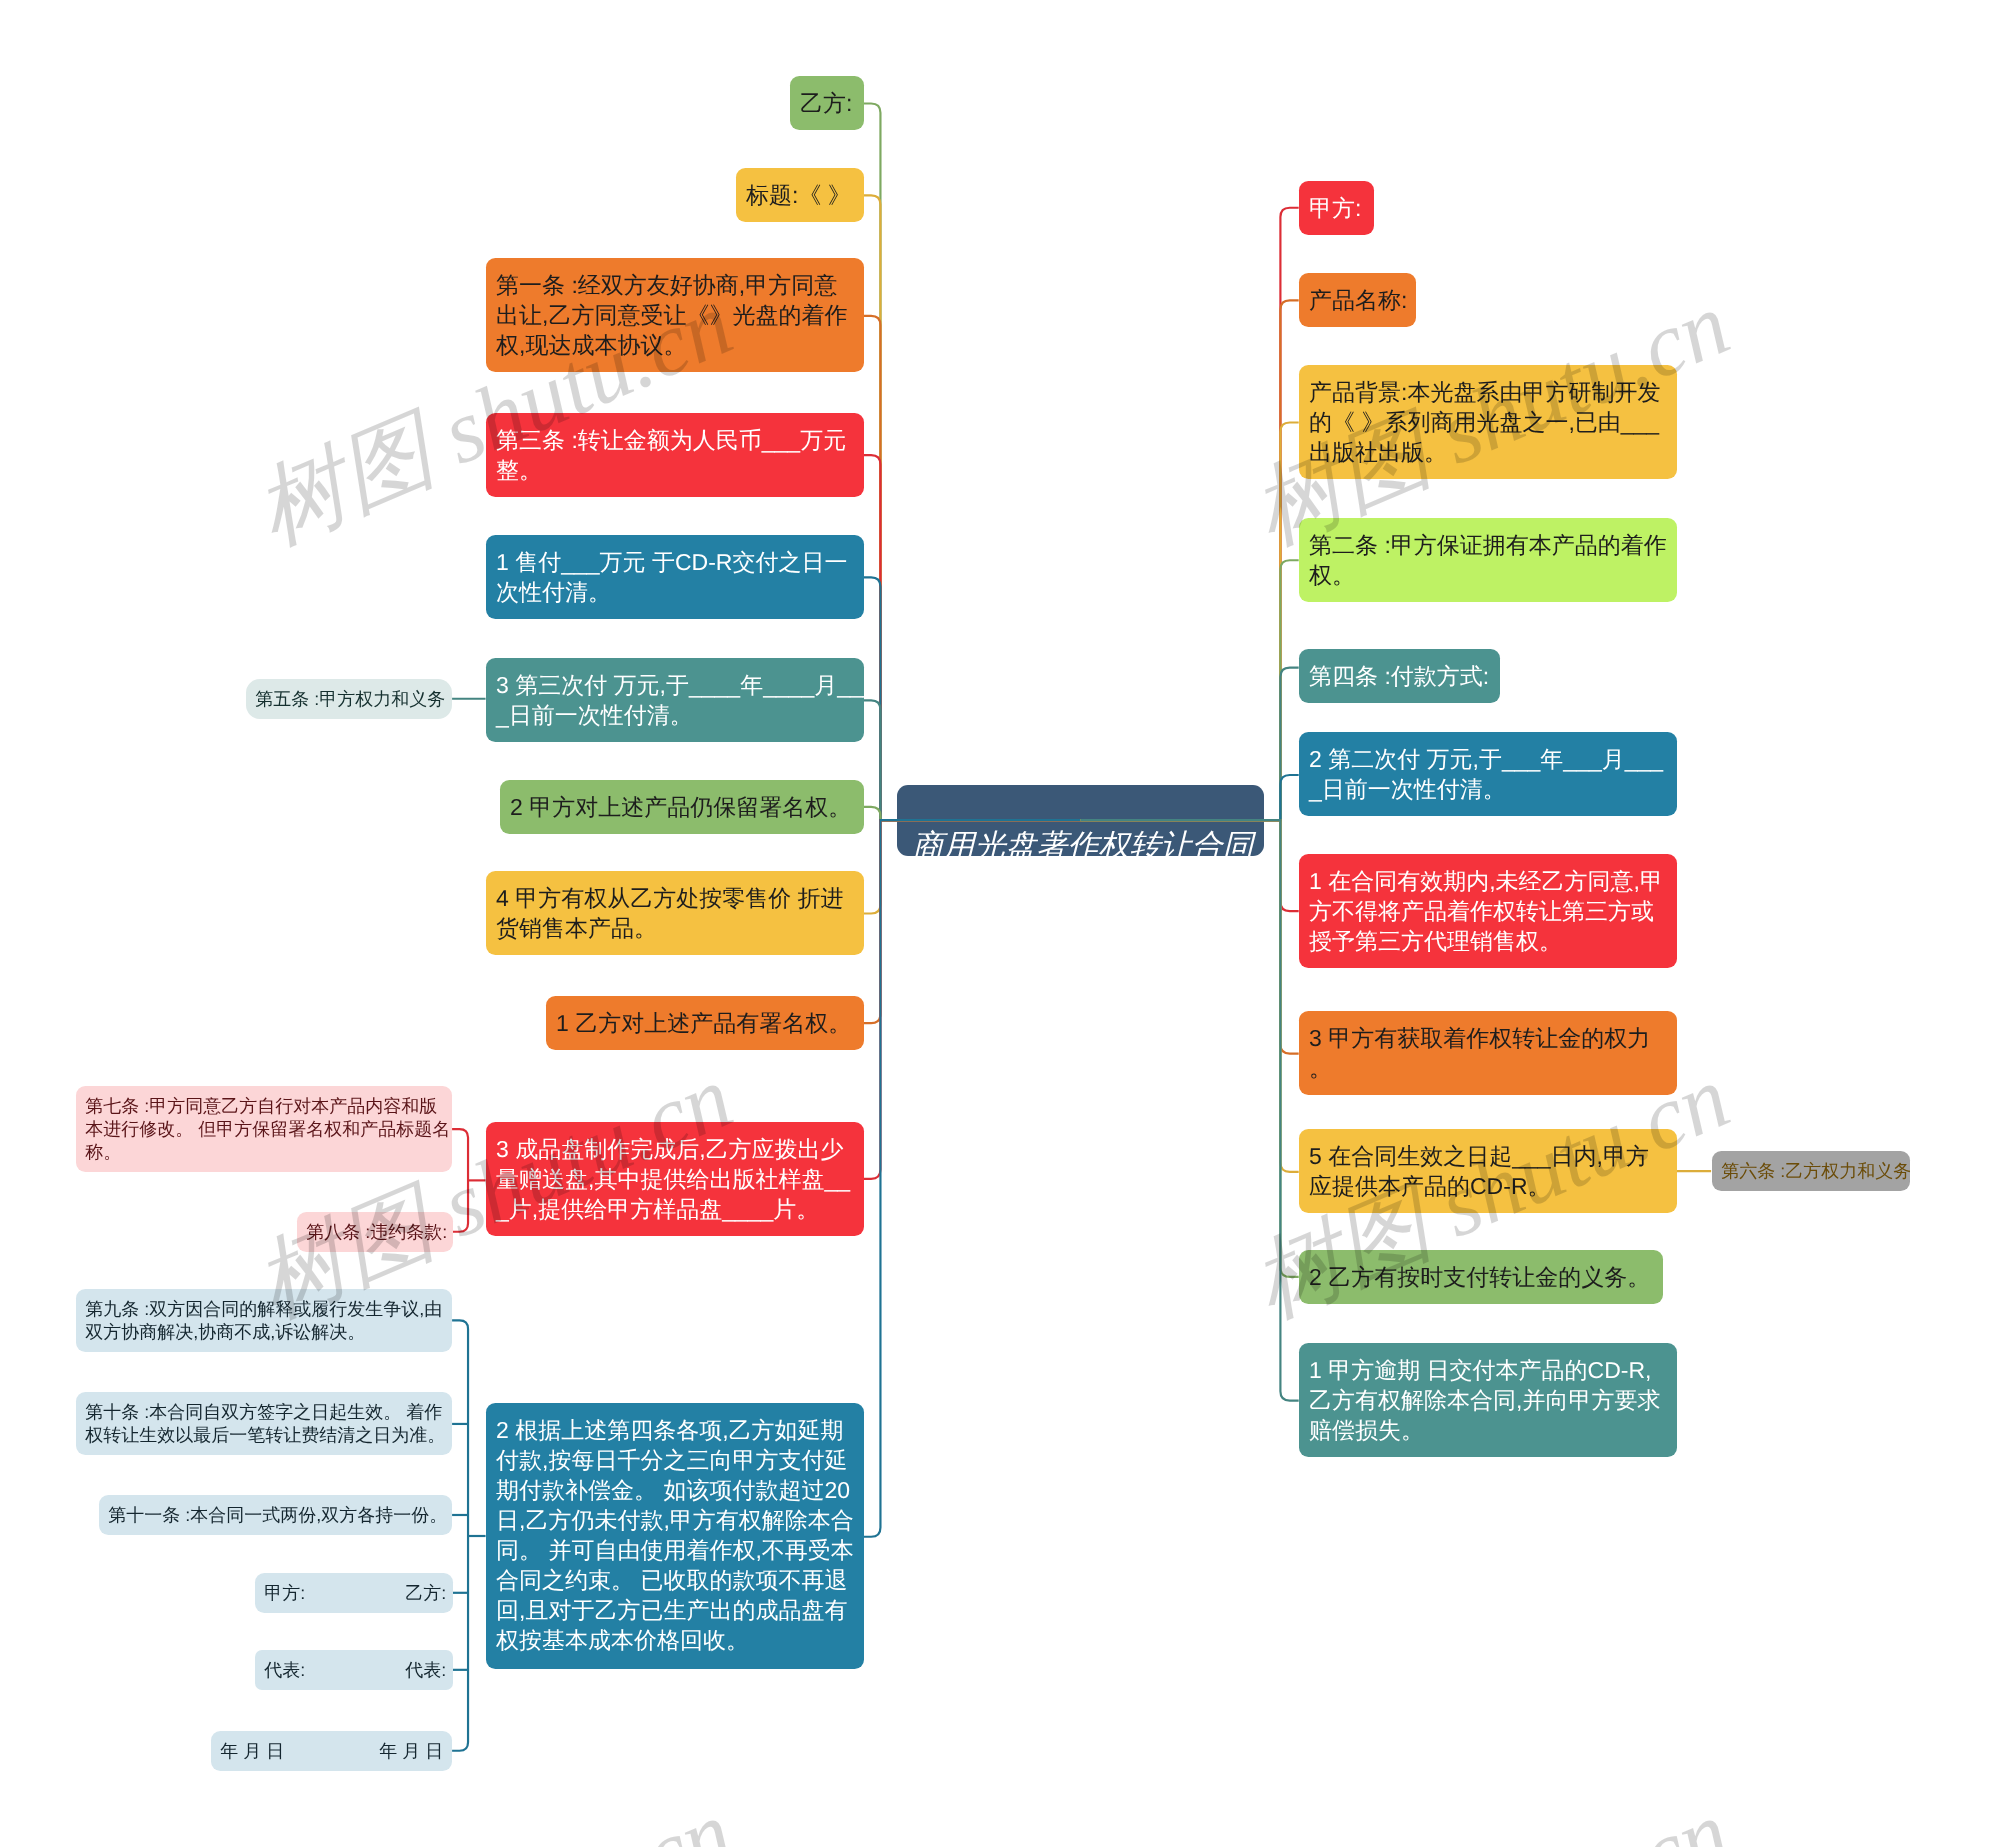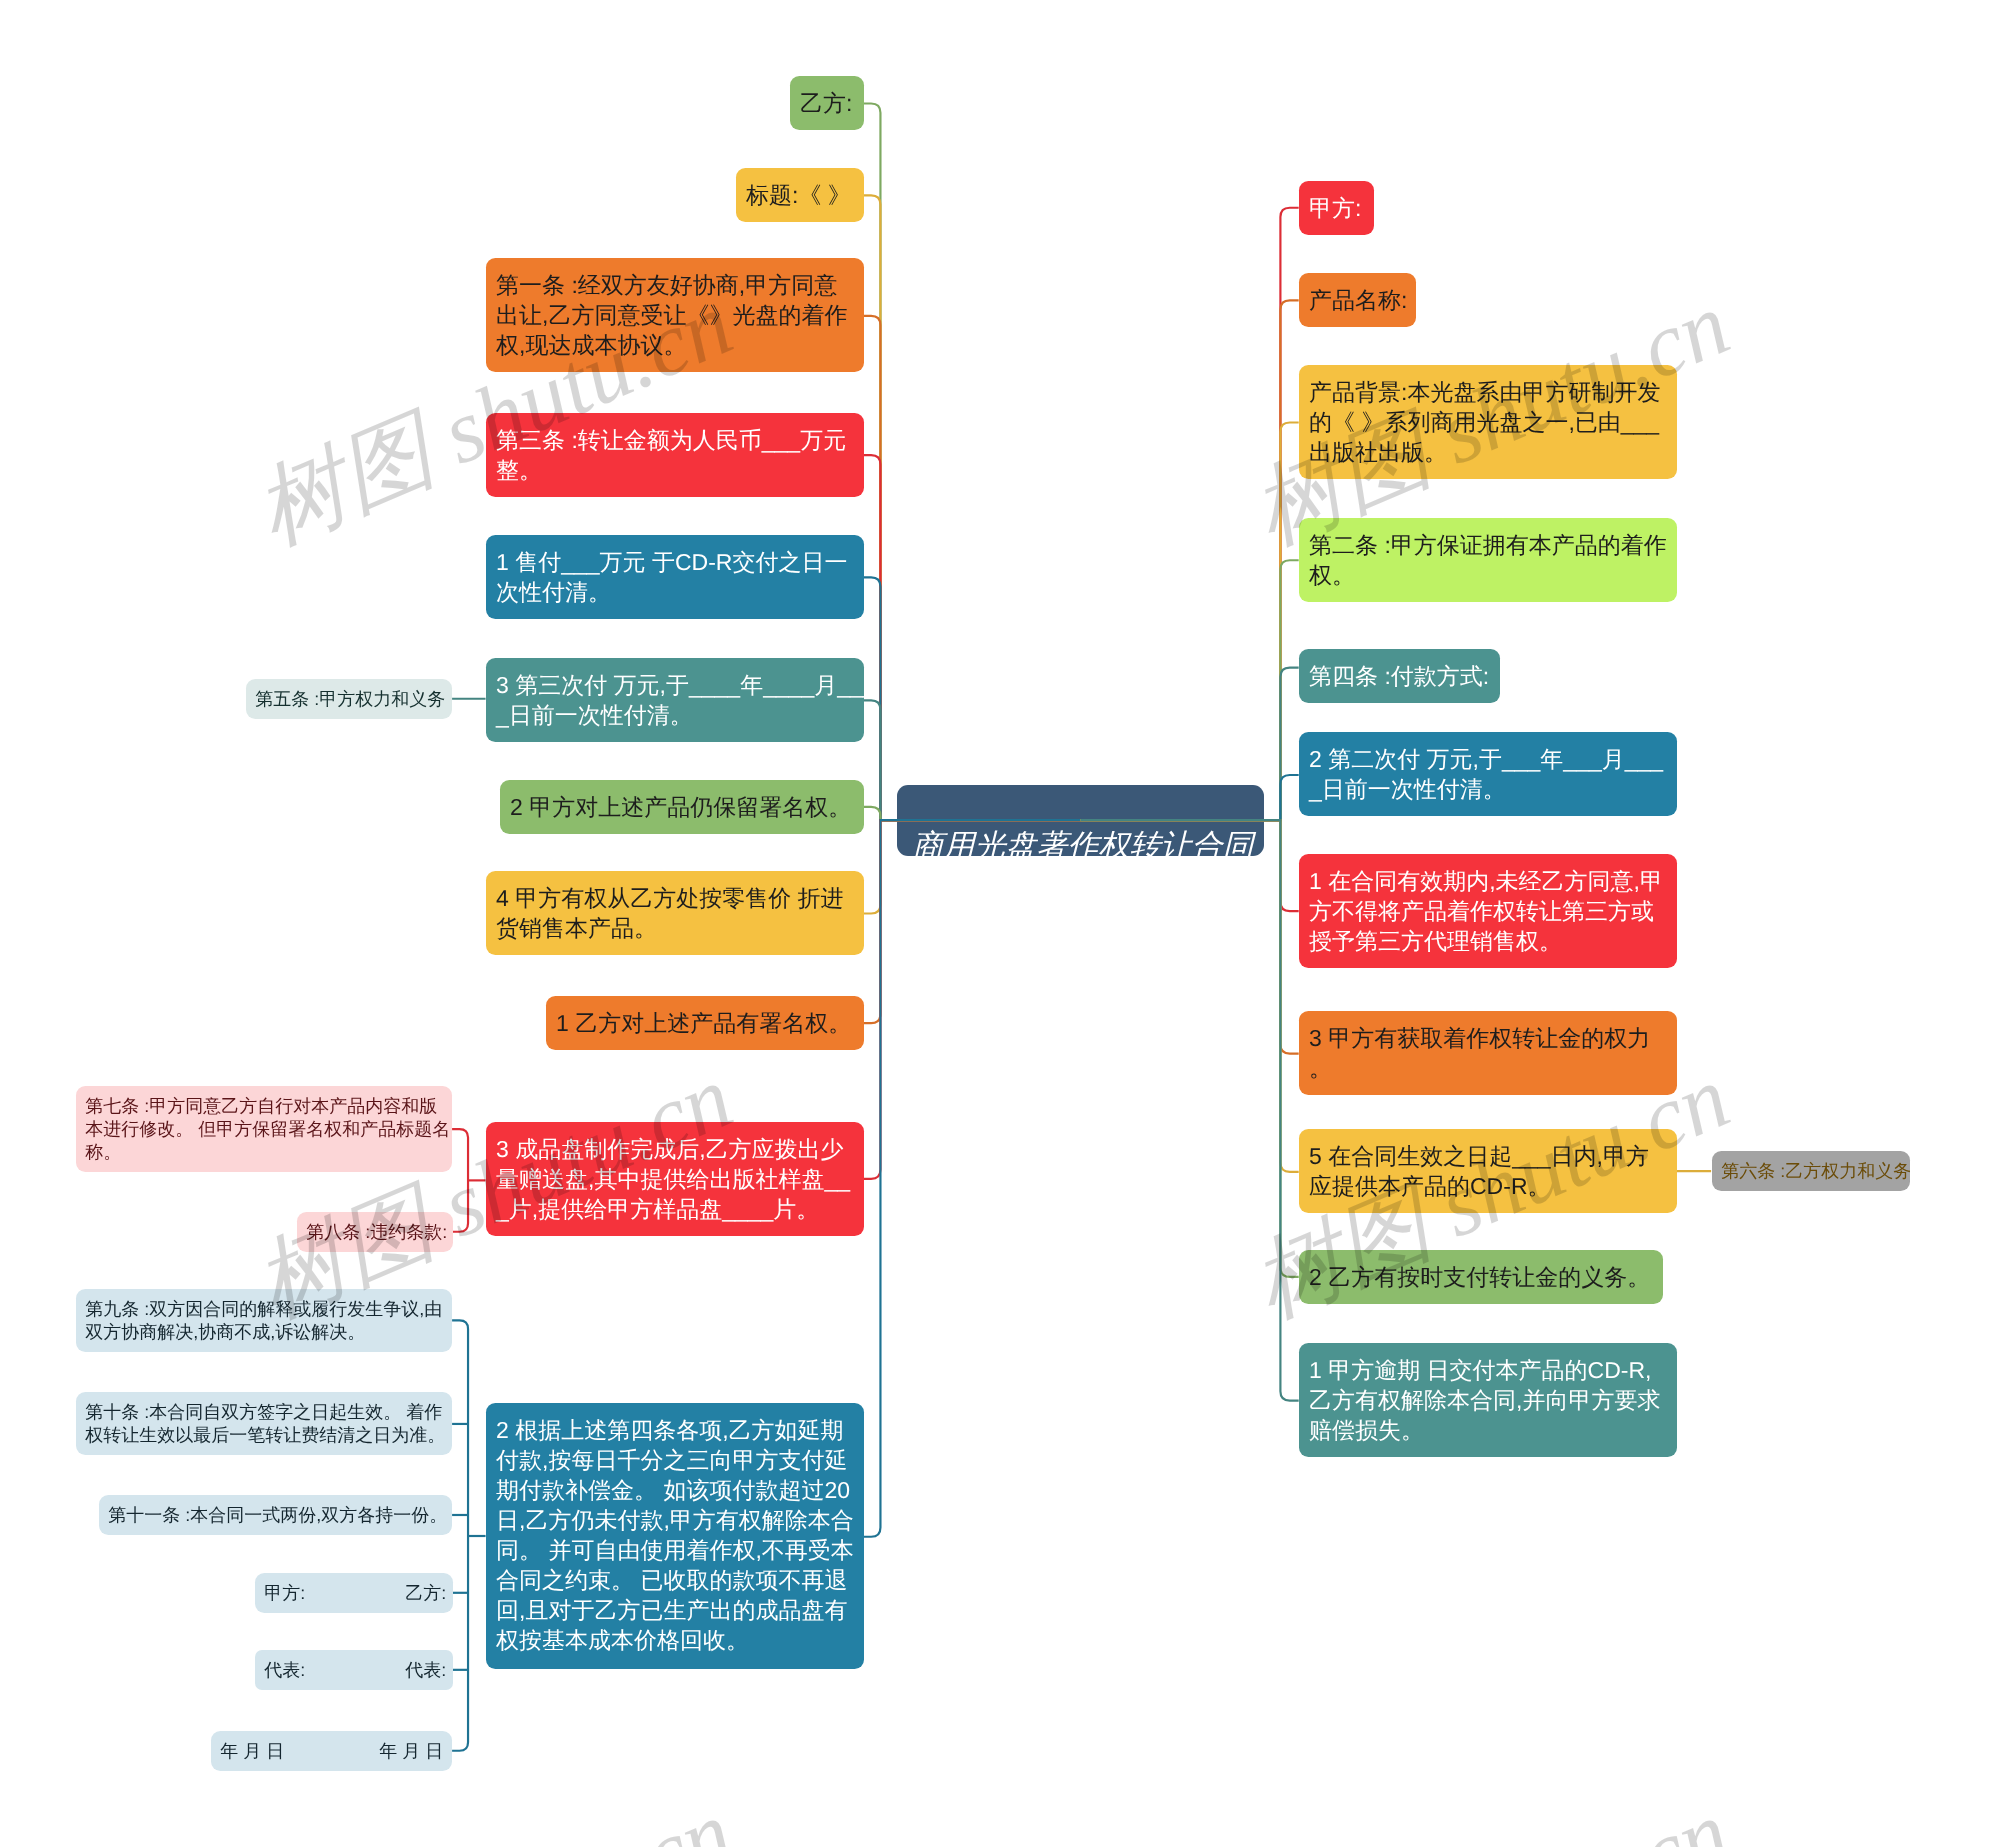--- a/index.html
+++ b/index.html
@@ -100,21 +100,21 @@
 方不得将产品着作权转让第三方或
 授予第三方代理销售权。</div>
   <div class="node n1" style="left:1299px;top:1011px;width:378px;height:84px;background:#EE7B2C;color:#1d1d1d;">3 甲方有获取着作权转让金的权力
 。</div>
   <div class="node n1" style="left:1299px;top:1129px;width:378px;height:84px;background:#F5C141;color:#1d1d1d;">5 在合同生效之日起___日内,甲方
 应提供本产品的CD-R。</div>
   <div class="node n1" style="left:1299px;top:1250px;width:364px;height:54px;background:#8CBC6C;color:#1d1d1d;">2 乙方有按时支付转让金的义务。</div>
   <div class="node n1" style="left:1299px;top:1343px;width:378px;height:114px;background:#4C9390;color:#ffffff;">1 甲方逾期 日交付本产品的CD-R,
 乙方有权解除本合同,并向甲方要求
 赔偿损失。</div>
-  <div class="node n2" style="left:246px;top:679px;width:206px;height:40px;background:#DDE9E8;color:#15302f;">第五条 :甲方权力和义务</div>
+  <div class="node n2" style="left:246px;top:679px;width:206px;height:40px;background:#DDE9E8;color:#15302f;border-radius:14px;">第五条 :甲方权力和义务</div>
   <div class="node n2" style="left:76px;top:1086px;width:376px;height:86px;background:#FCD6D7;color:#5A1418;">第七条 :甲方同意乙方自行对本产品内容和版
 本进行修改。 但甲方保留署名权和产品标题名
 称。</div>
   <div class="node n2" style="left:297px;top:1212px;width:156px;height:40px;background:#FCD6D7;color:#5A1418;">第八条 :违约条款:</div>
   <div class="node n2" style="left:76px;top:1289px;width:376px;height:63px;background:#D4E5ED;color:#14262f;">第九条 :双方因合同的解释或履行发生争议,由
 双方协商解决,协商不成,诉讼解决。</div>
   <div class="node n2" style="left:76px;top:1392px;width:376px;height:63px;background:#D4E5ED;color:#14262f;">第十条 :本合同自双方签字之日起生效。 着作
 权转让生效以最后一笔转让费结清之日为准。</div>
   <div class="node n2" style="left:99px;top:1495px;width:353px;height:40px;background:#D4E5ED;color:#14262f;">第十一条 :本合同一式两份,双方各持一份。</div>
   <div class="node n2" style="left:255px;top:1573px;width:198px;height:40px;background:#D4E5ED;color:#14262f;">甲方:                    乙方:</div>

